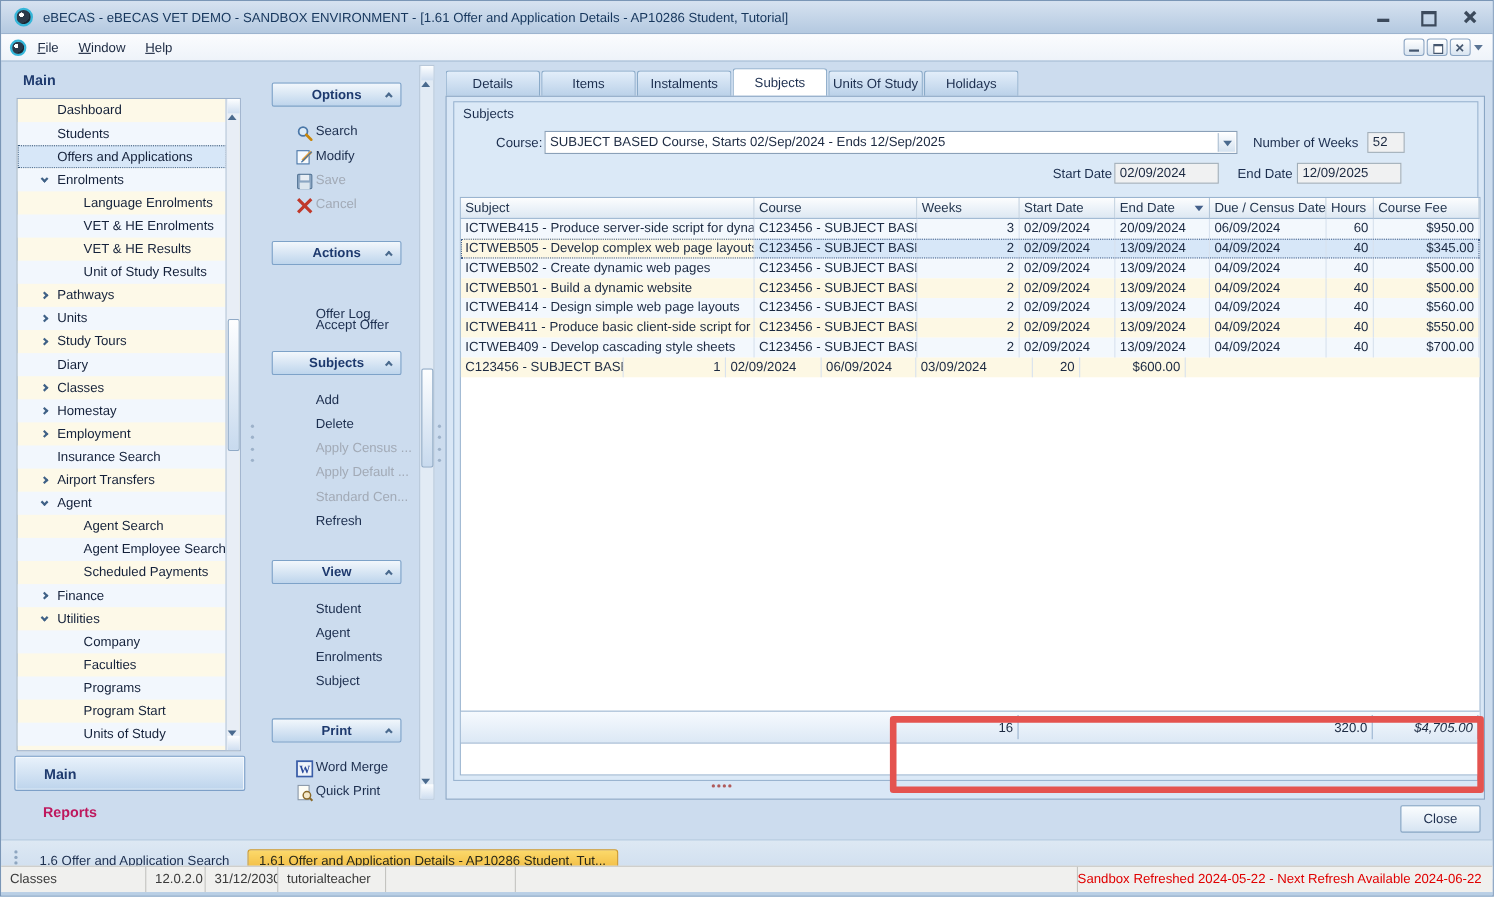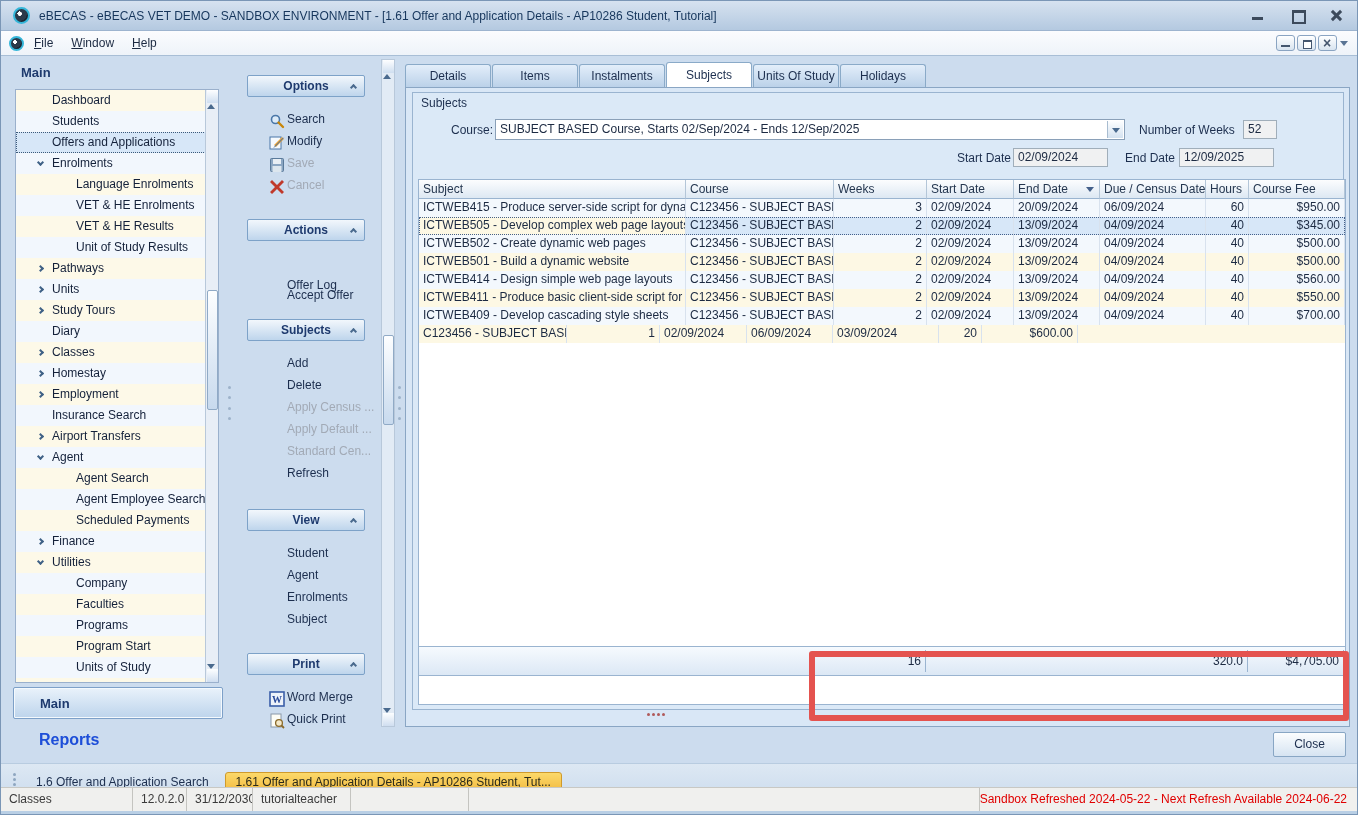--- a/index.html
+++ b/index.html
@@ -42,21 +42,21 @@
   .chev.down{transform:rotate(45deg);top:7px;}
   .chev.right{transform:rotate(-45deg);}
   .tree-scroll{position:absolute;right:0;top:0;width:13px;height:592px;background:#e8eef6;border-left:1px solid #b8c8da;}
   .sb-btn{position:absolute;left:1px;width:11px;height:13px;background:linear-gradient(#fdfeff,#cfdef0);}
   .tri-up{width:0;height:0;border:4px solid transparent;border-bottom:5px solid #4a6a8e;margin:2px auto 0;}
   .tri-down{width:0;height:0;border:4px solid transparent;border-top:5px solid #4a6a8e;margin:4px auto 0;}
   .sb-thumb{position:absolute;left:1px;width:11px;background:linear-gradient(#fdfeff,#c8daee);border:1px solid #90aac6;border-radius:2px;}
   .thumb-grip{margin:45% auto 0;width:7px;border-top:1px solid #7a94b2;border-bottom:1px solid #7a94b2;height:3px;}
   #main-button{position:absolute;left:12px;top:686px;width:210px;height:32px;border:1px solid #7da0c8;border-radius:2px;background:linear-gradient(#e9f2fb,#bdd4ec);display:flex;align-items:center;cursor:pointer;box-shadow:inset 0 0 0 1px #f4f9fd;}
   #main-button span{margin-left:26px;font-weight:bold;color:#1e3a6e;font-size:13px;}
-  #reports-label{position:absolute;left:38px;top:730px;font-weight:bold;color:#1d4ed8;font-size:16px;}
+  #reports-label{position:absolute;left:38px;top:730px;font-weight:bold;color:#be185d;font-size:13px;}
   .vgrip{position:absolute;width:5px;height:34px;display:flex;flex-direction:column;justify-content:space-between;align-items:center;}
   .vgrip i{width:3px;height:3px;border-radius:50%;background:#9db2ca;}
   
   #panel{position:absolute;left:238px;top:55px;width:142px;height:707px;}
   .grp-header{position:absolute;left:8px;width:118px;height:22px;border:1px solid #7da2c8;border-radius:2px;background:linear-gradient(#f2f7fc,#bed5ec);display:flex;align-items:center;justify-content:center;cursor:pointer;}
   .grp-header b{color:#1e3a6e;font-size:12px;}
   .grp-header .up{position:absolute;right:8px;top:9px;width:5px;height:5px;border-right:2px solid #4a6a8e;border-bottom:2px solid #4a6a8e;transform:rotate(-135deg);}
   .pitem{position:absolute;left:14px;width:112px;height:20px;line-height:20px;white-space:nowrap;cursor:pointer;color:#1c2e4e;}
   .pitem.disabled{color:#a2aab6;cursor:default;}
   .pitem .txt{margin-left:34px;}
@@ -394,21 +394,21 @@
             </div>
           </div>
         <div id="grid-totals">
             <div class="tcell num" style="width: 266px;"></div>
             <div class="tcell num" style="width: 148px;"></div>
             <div class="tcell num sep" style="width: 93px;">16</div>
             <div class="tcell num" style="width: 87px;"></div>
             <div class="tcell num" style="width: 86px;"></div>
             <div class="tcell num" style="width: 106px;"></div>
             <div class="tcell num sep" style="width: 43px;">320.0</div>
-            <div class="tcell num sep" style="width: 96px;">$4,705.00</div>
+            <div class="tcell num sep" style="width: 96px; font-style: italic;">$4,705.00</div>
           </div>
       </div>
     </div>
   </div>
 
   <div id="hgrip">
       <i></i>
       <i></i>
       <i></i>
       <i></i>

